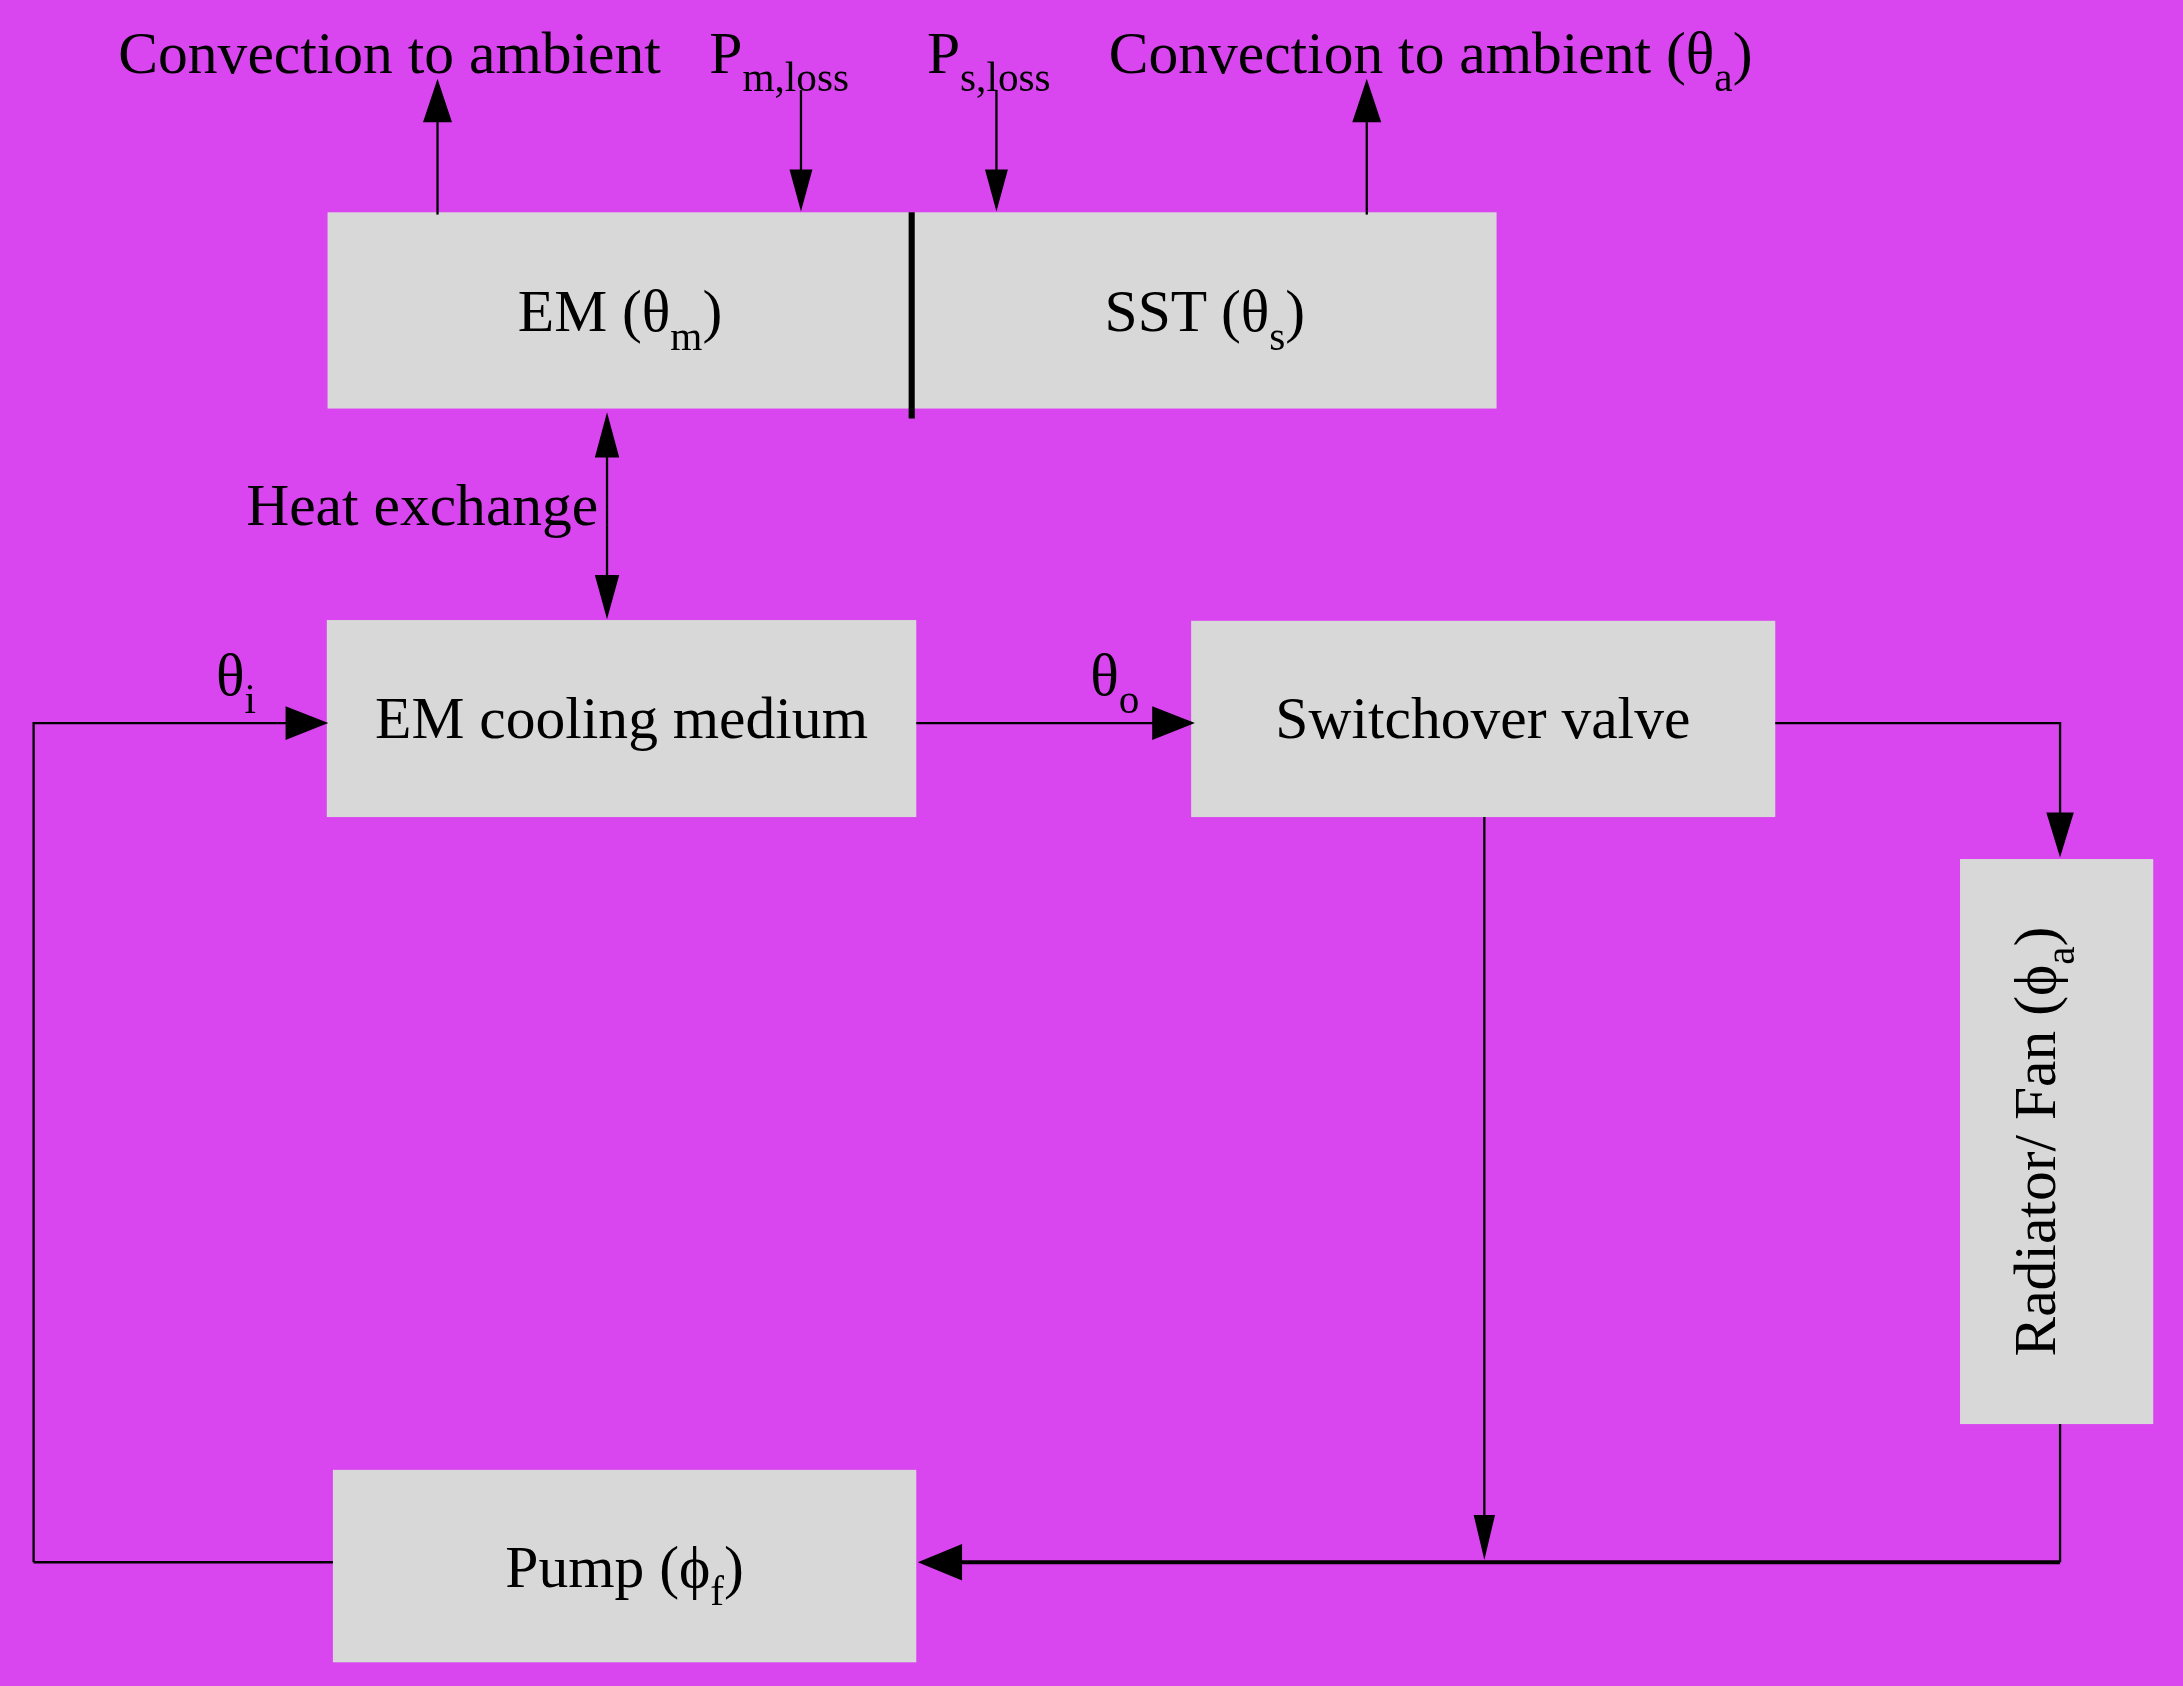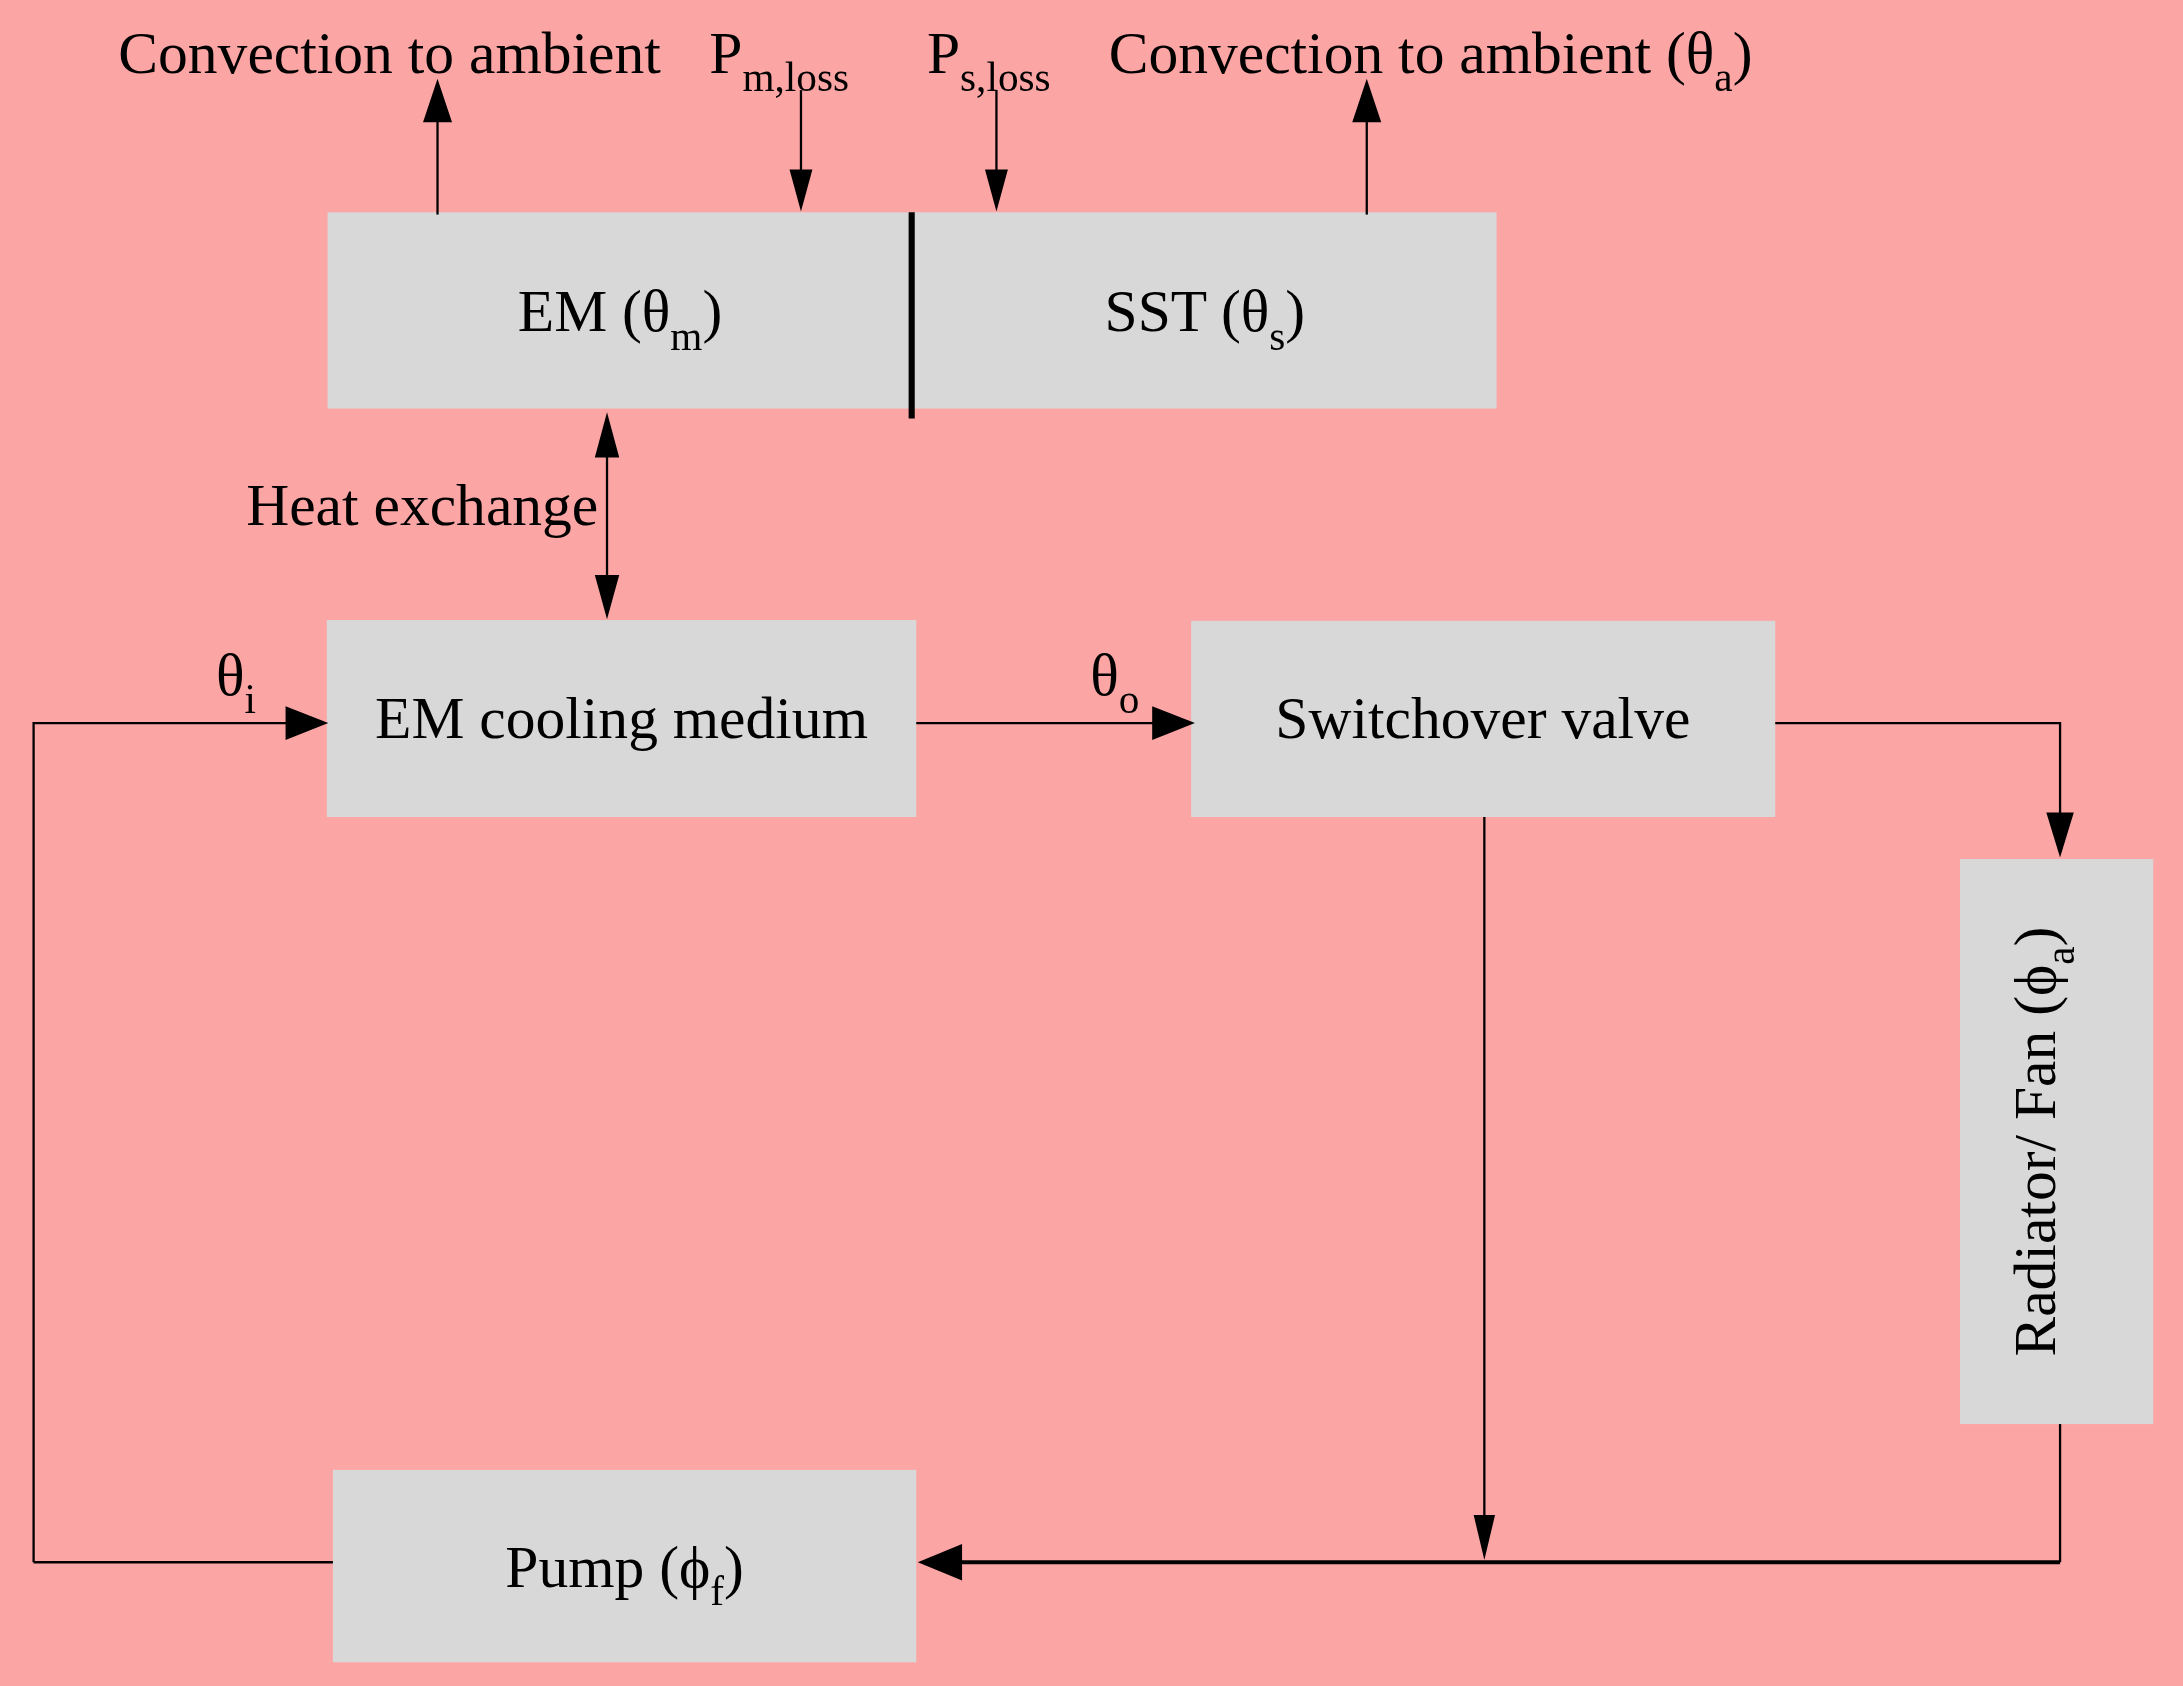--- a/index.html
+++ b/index.html
@@ -4,21 +4,21 @@
 <style>
   html, body {
     margin: 0;
     padding: 0;
     background: #ffffff;
   }
   .stage {
     position: relative;
     width: 2183px;
     height: 1686px;
-    background: #fca5a5;
+    background: #d946ef;
     font-family: "Liberation Serif", "DejaVu Serif", serif;
   }
   svg { display: block; }
   .lbl {
     font-family: "Liberation Serif", "DejaVu Serif", serif;
     font-size: 78px;
     fill: #000000;
   }
   .sub { font-size: 54px; }
   .box { fill: #d8d8d8; stroke: none; }

